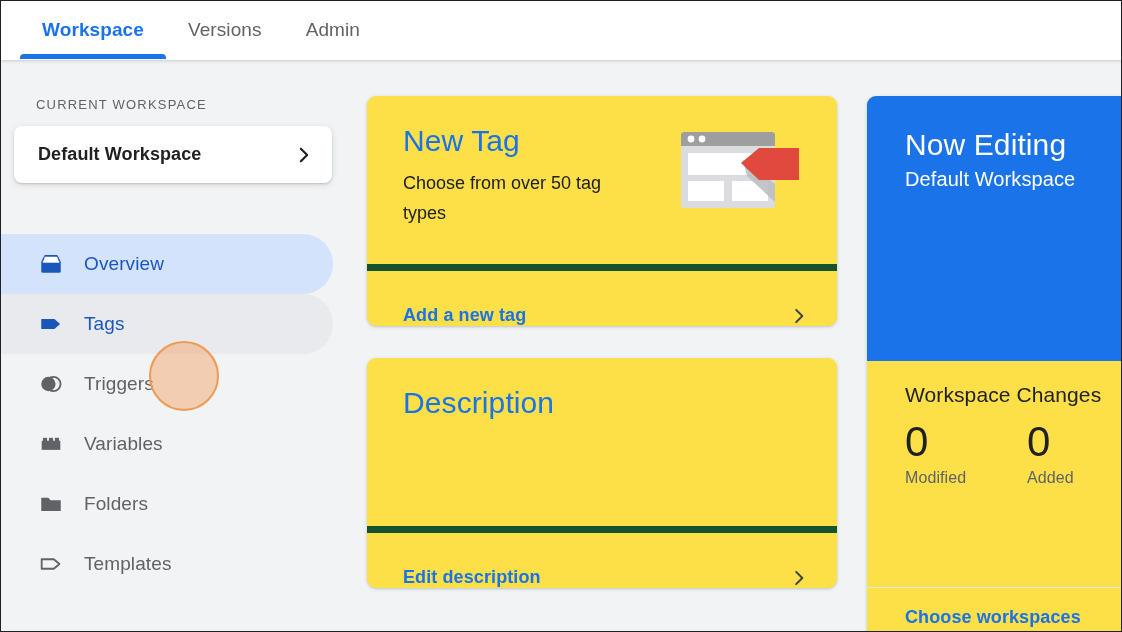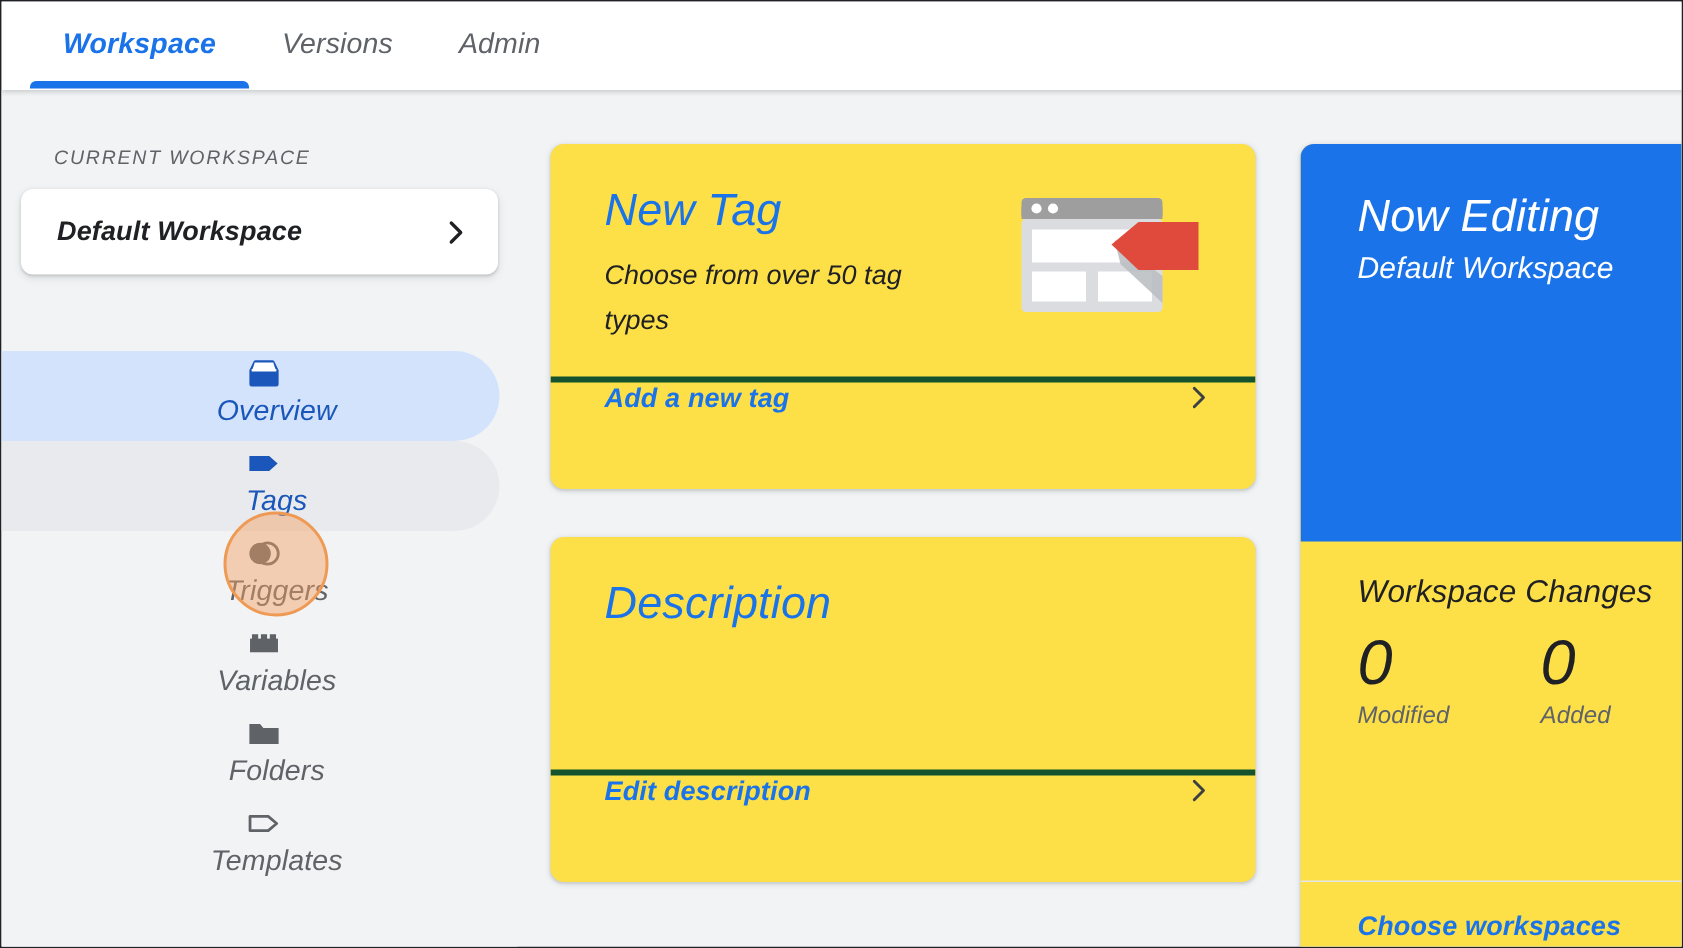--- a/index.html
+++ b/index.html
@@ -8,21 +8,20 @@
     overflow: hidden;
     font-family: "Liberation Sans", sans-serif;
     background: #ffffff;
   }
   #app {
     position: relative;
     width: 1122px; height: 632px;
     overflow: hidden;
     background: #f1f3f4;
     border: 1px solid #202124;
-    font-style: italic;
   }
 
   
   .topbar {
     position: absolute; left: 0; top: 0;
     width: 1122px; height: 59px;
     background: #ffffff;
     display: flex; align-items: flex-start;
     box-shadow: 0 1px 3px rgba(60,64,67,0.22);
     z-index: 5;
@@ -92,21 +91,20 @@
 
   .nav { position: absolute; left: 0; top: 174px; width: 344px; }
   .nav-item {
     position: relative;
     display: flex; align-items: center;
     height: 60px;
     width: 332px;
     padding-left: 35px;
     border-radius: 0 30px 30px 0;
     cursor: pointer;
-    flex-direction: column;
   }
   .nav-item.active { background: #d4e3fc; }
   .nav-item.hover  { background: #e8eaed; }
   .nav-ico {
     width: 30px; height: 30px;
     flex: none;
     display: flex; align-items: center; justify-content: center;
     margin-right: 18px;
   }
   .nav-label {
@@ -150,23 +148,23 @@
   }
   .card-sub {
     margin-top: 8px;
     font-size: 18px;
     color: #202124;
     line-height: 30px;
     max-width: 230px;
   }
   .card-footer {
     position: absolute; left: 0; right: 0; bottom: 0;
-    height: 75px;
-    border-top: 4px solid #14532d;
-    display: flex; align-items: flex-start;
+    height: 62px;
+    border-top: 7px solid #14532d;
+    display: flex; align-items: flex-end;
     padding: 0 28px 0 36px;
     cursor: pointer;
   }
   .card-footer .link {
     flex: 1;
     font-size: 18px;
     font-weight: 700;
     color: #1a73e8;
     letter-spacing: .1px;
   }

